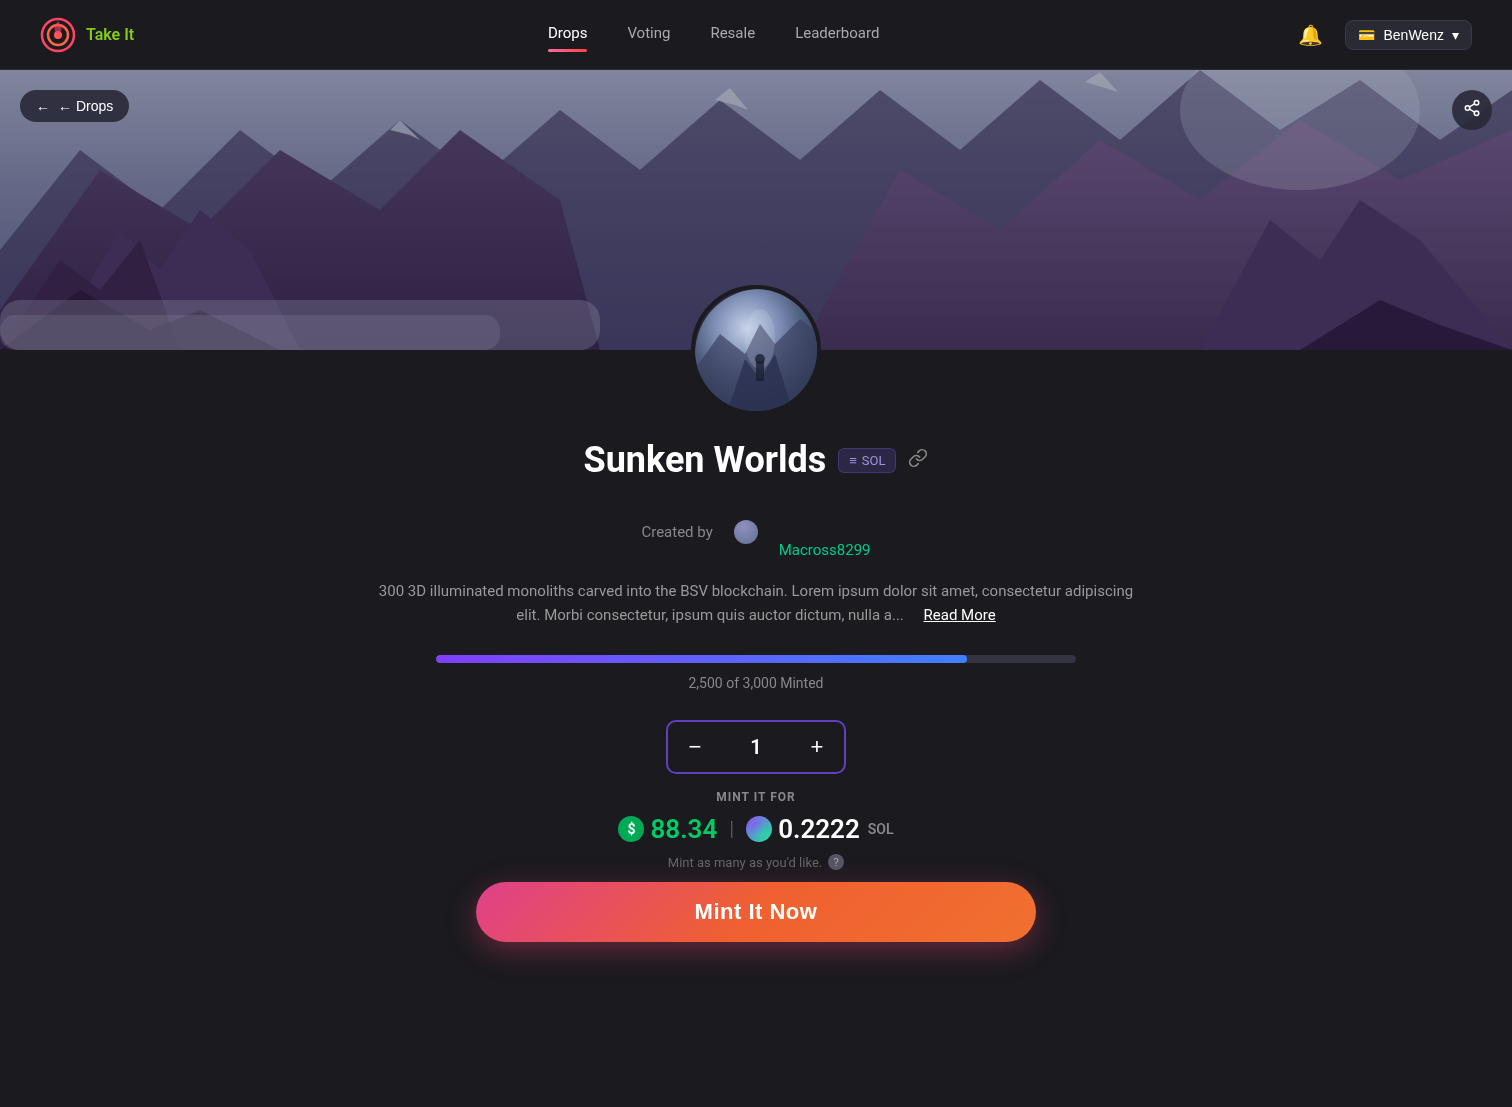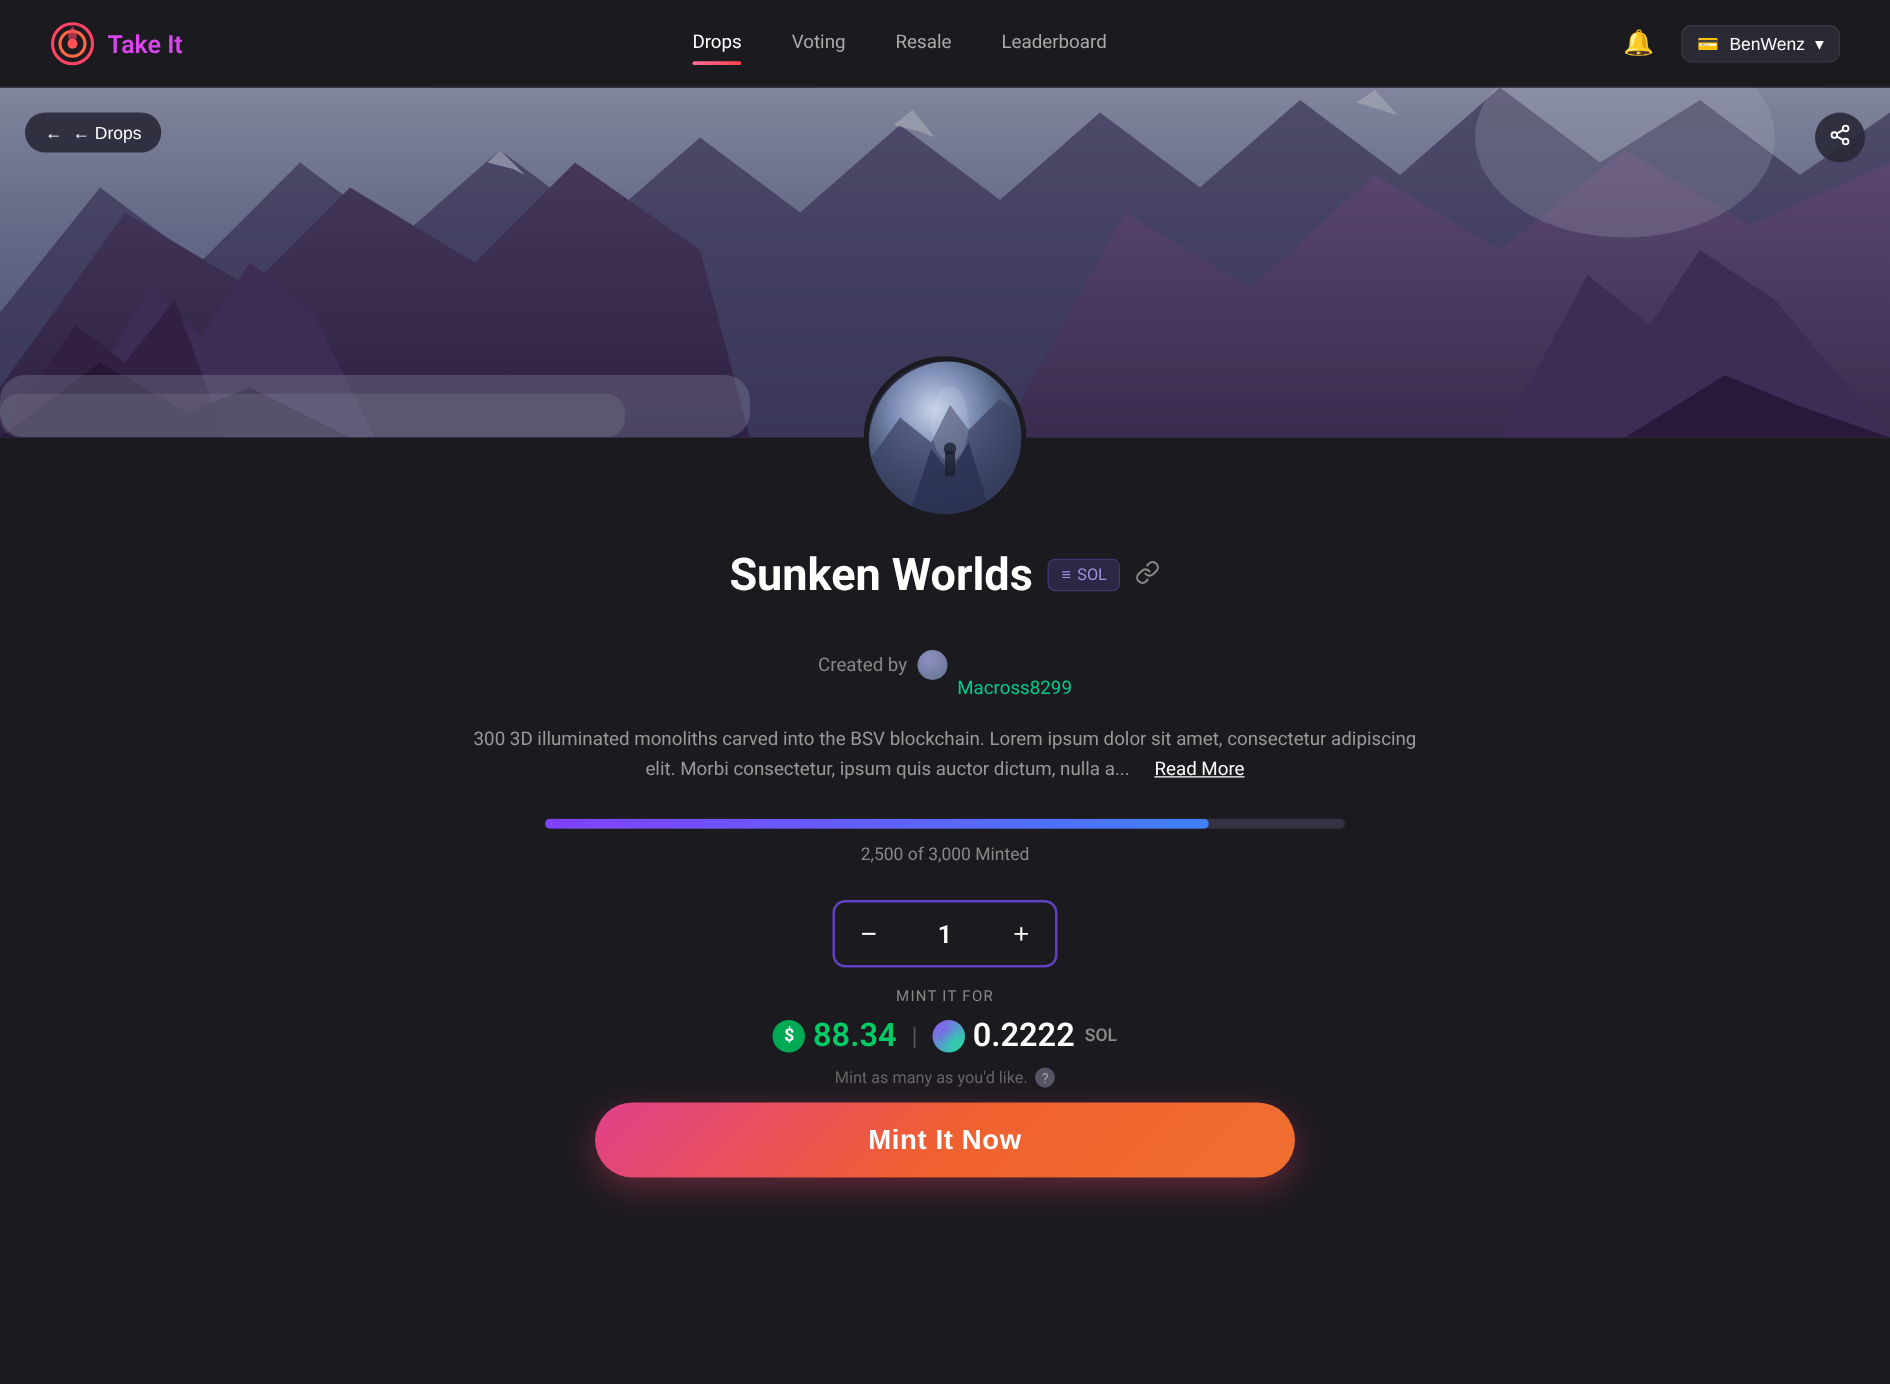--- a/index.html
+++ b/index.html
@@ -28,23 +28,23 @@
       align-items: center;
       gap: 10px;
     }
 
     .logo-icon {
       width: 36px;
       height: 36px;
     }
 
     .logo-text {
-      font-size: 20px;
+      font-size: 16px;
       font-weight: 600;
-      color: #d946ef;
+      color: #84cc16;
     }
 
     nav {
       display: flex;
       align-items: flex-start;
       gap: 40px;
     }
 
     .nav-item {
       font-size: 15px;
@@ -225,21 +225,21 @@
     .link-icon {
       color: #888;
       font-size: 18px;
       cursor: pointer;
     }
 
     .creator-row {
       display: flex;
       align-items: center;
       justify-content: center;
-      gap: 8px;
+      gap: 21px;
       margin-bottom: 20px;
       font-size: 15px;
       color: #888888;
     }
 
     .creator-avatar {
       width: 24px;
       height: 24px;
       border-radius: 50%;
       background: radial-gradient(circle at 40% 30%, #9090c0, #607090);
@@ -327,21 +327,21 @@
       flex: 1;
       text-align: center;
       font-size: 20px;
       font-weight: 600;
       color: #ffffff;
     }
 
     
     .mint-label {
       font-size: 12px;
-      font-weight: 400;
+      font-weight: 700;
       letter-spacing: 1px;
       color: #888888;
       text-transform: uppercase;
       margin-bottom: 10px;
     }
 
     .price-row {
       display: flex;
       align-items: center;
       justify-content: center;

